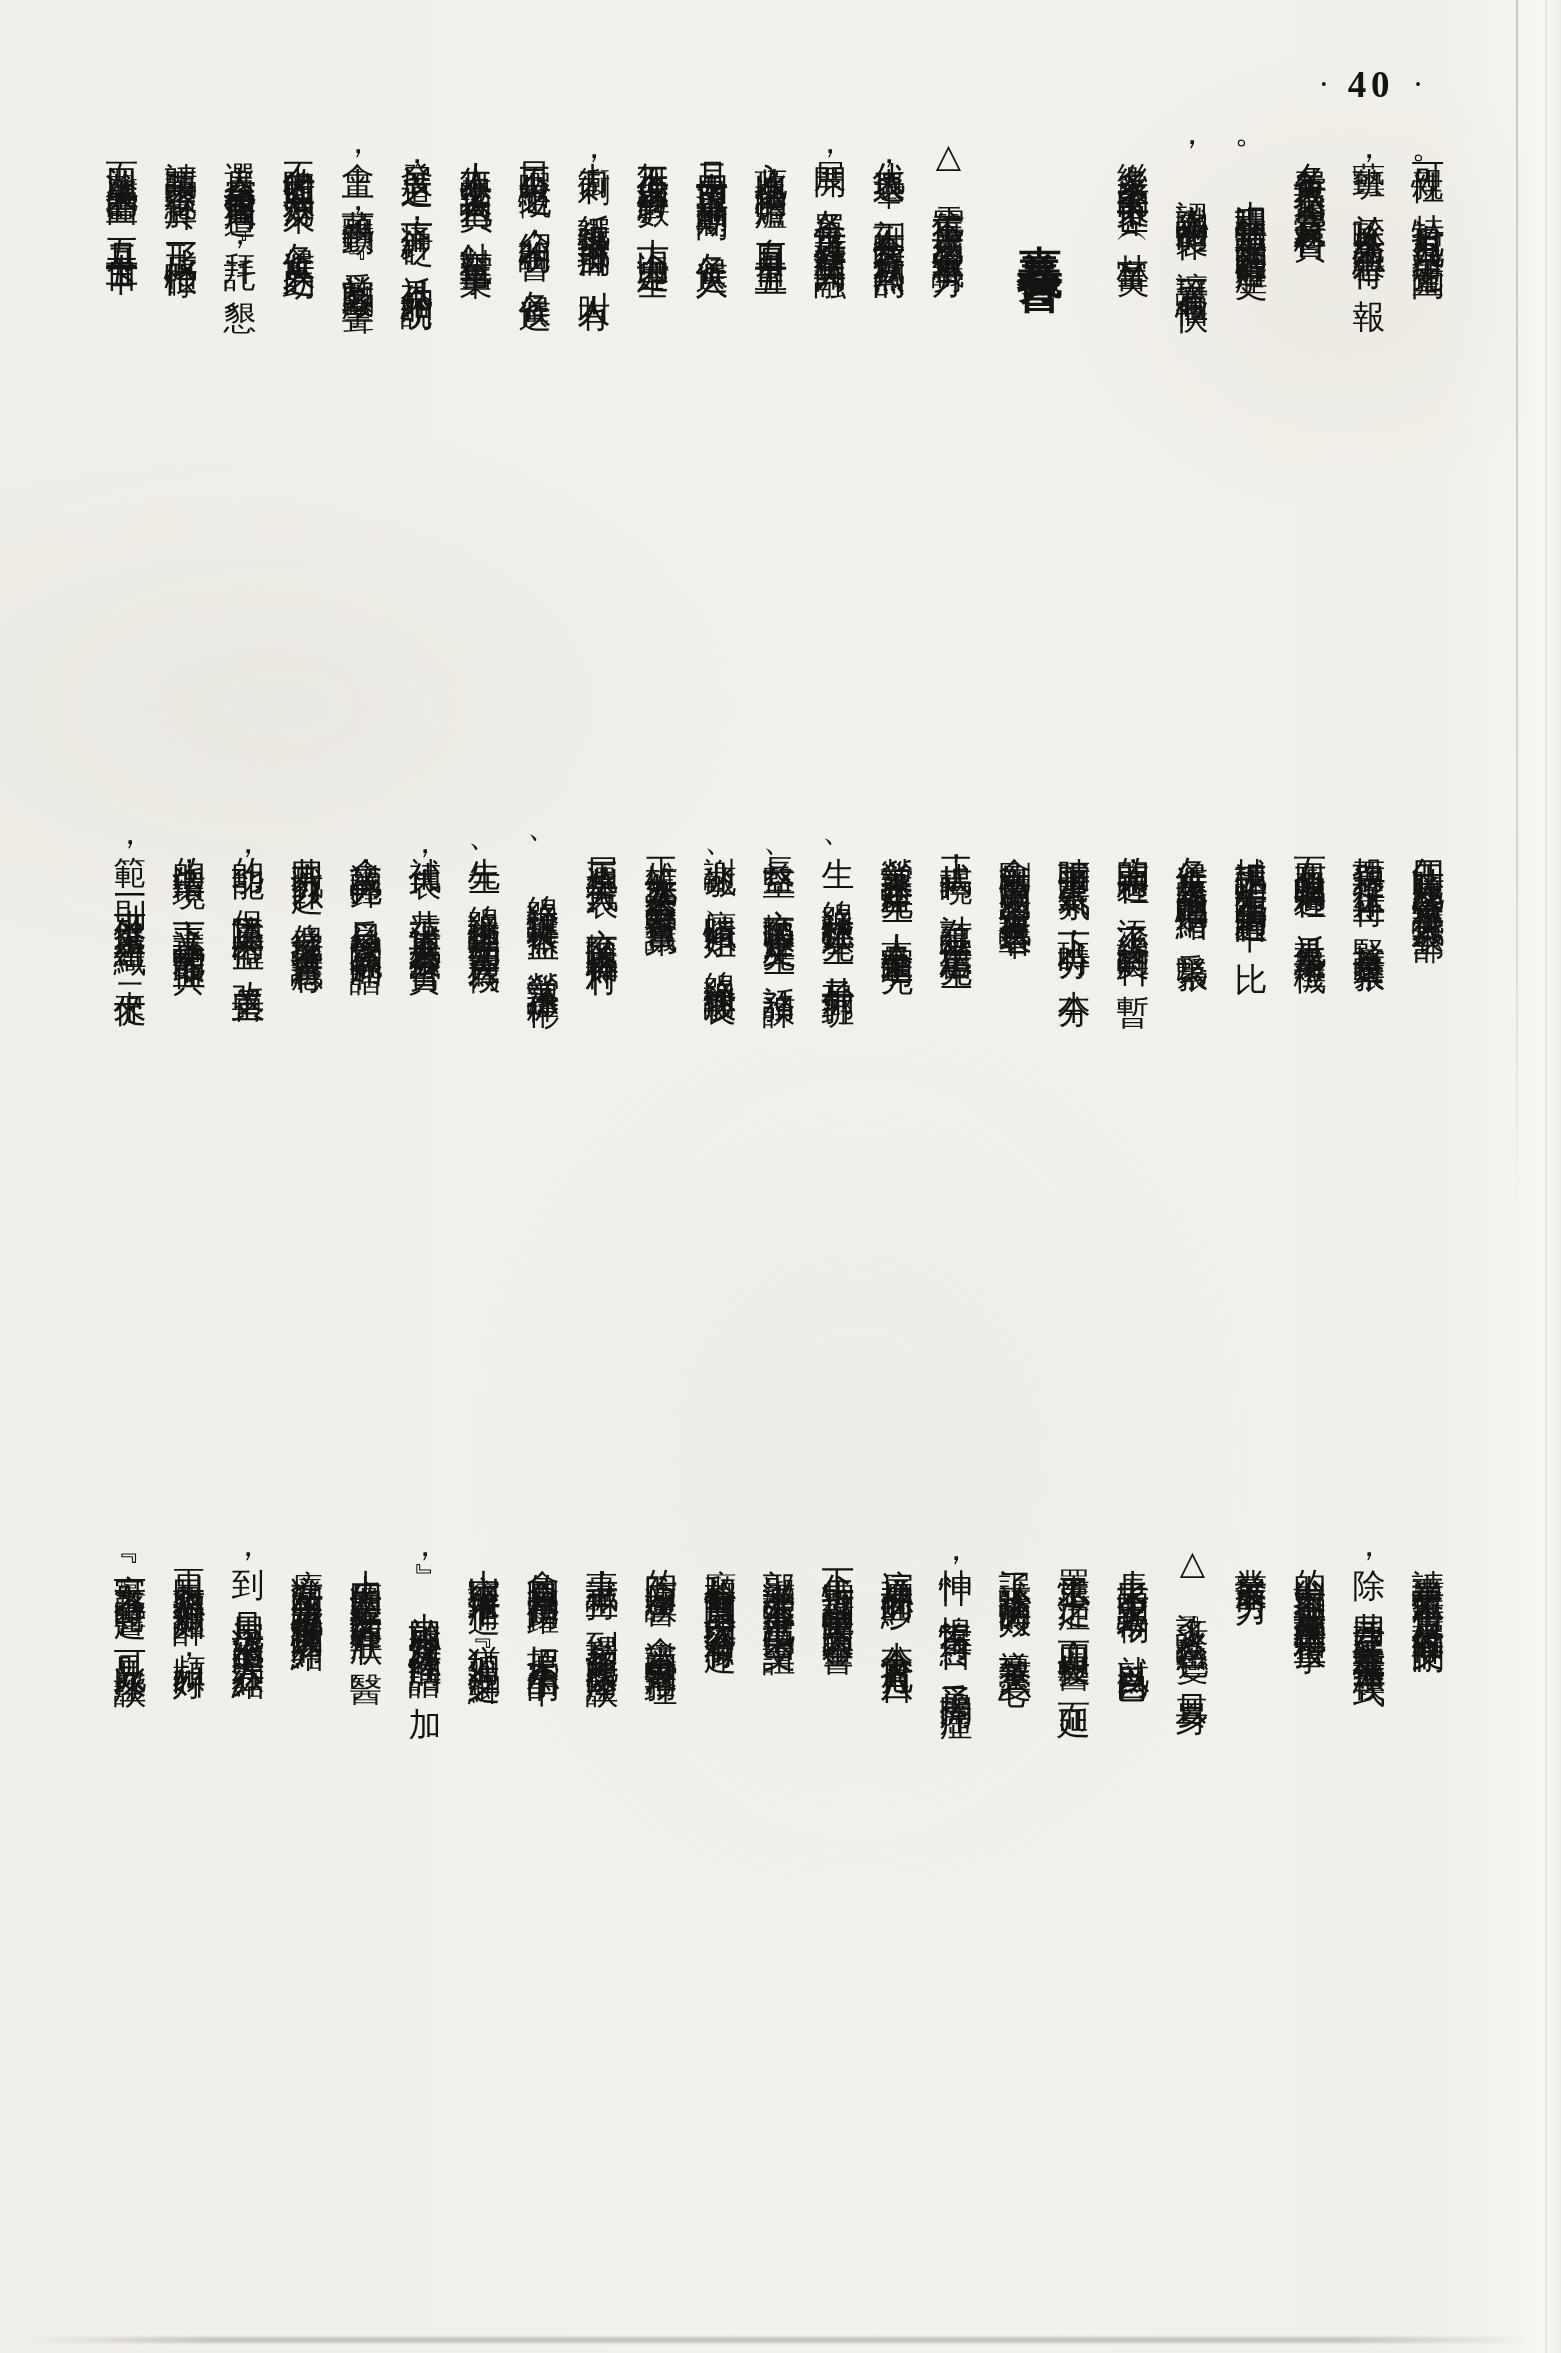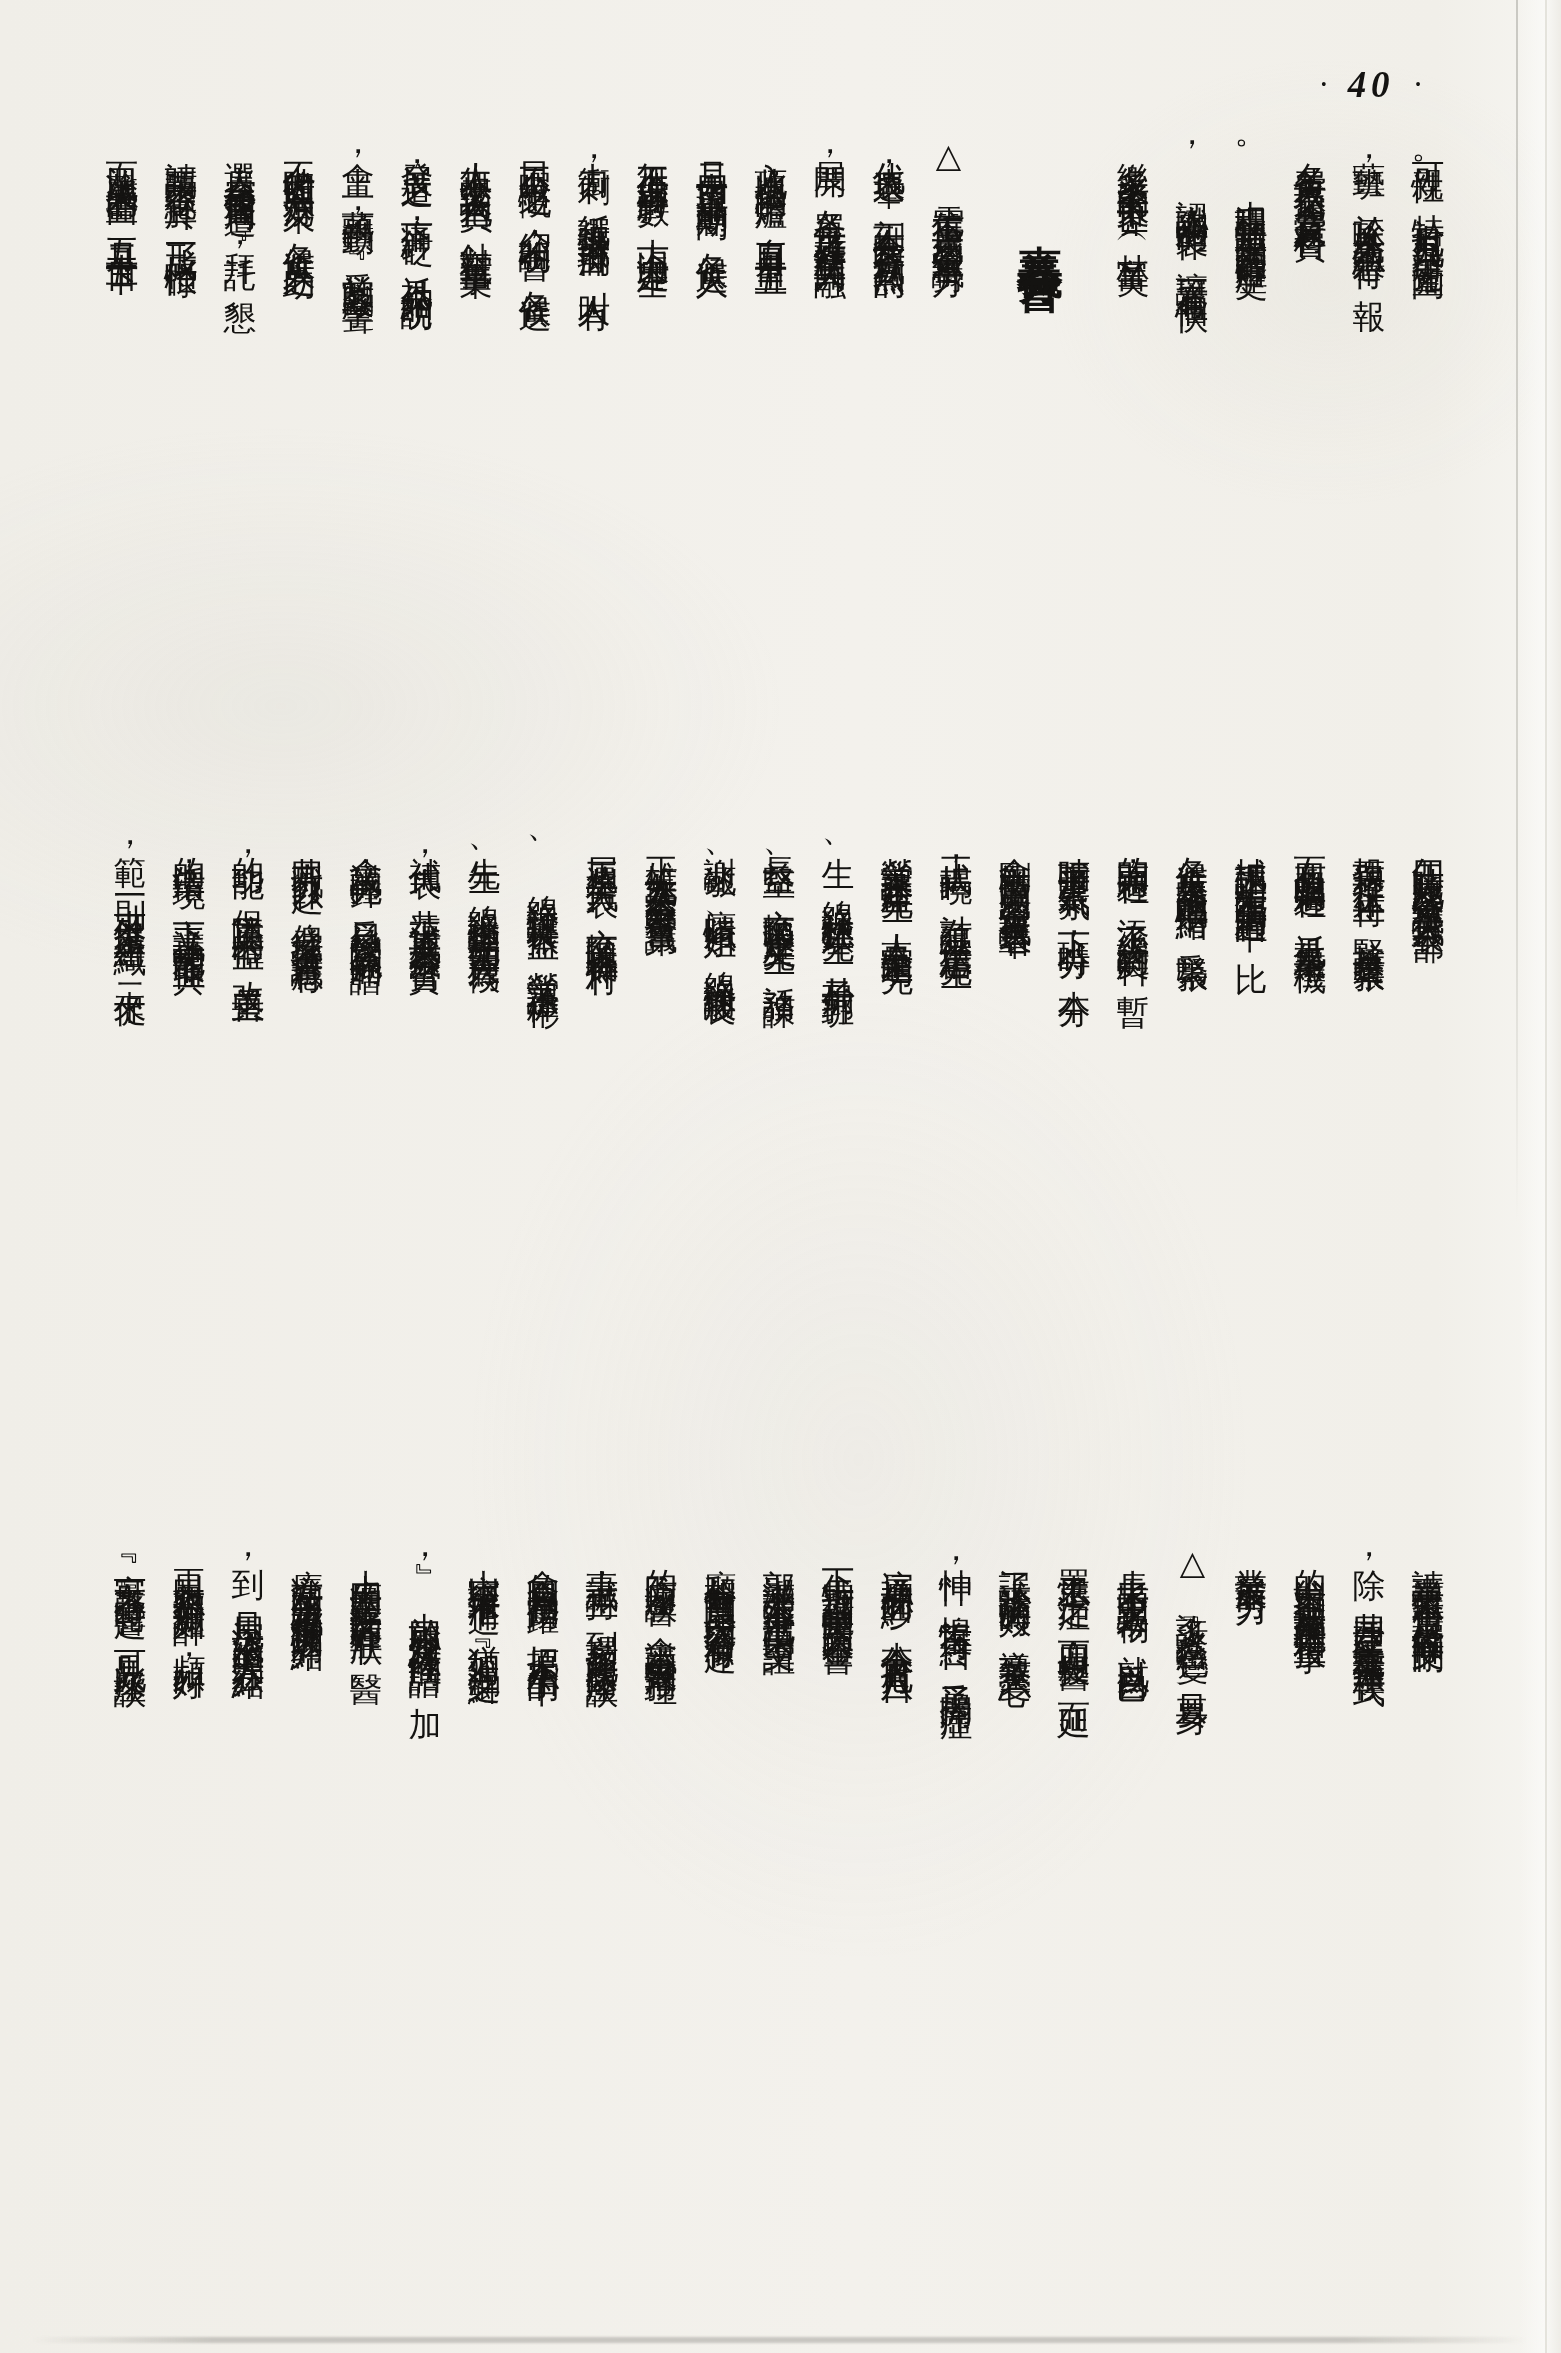--- a/index.html
+++ b/index.html
@@ -18,21 +18,21 @@
 
   
   .page-number {
     position: absolute;
     top: 66px; left: 1303px;
     width: 136px;
     display: flex; align-items: center; justify-content: center;
     gap: 21px;
   }
   .page-number .num {
-    font-size: 37px; font-style: italic; font-weight: bold;
+    font-size: 37px; font-weight: bold;
     letter-spacing: 4.8px; line-height: 1;
   }
   .page-number .dot { font-size: 16px; line-height: 1; }
 
   
   .band {
     position: absolute;
     right: 115px;
     display: flex;
     flex-direction: row-reverse;

